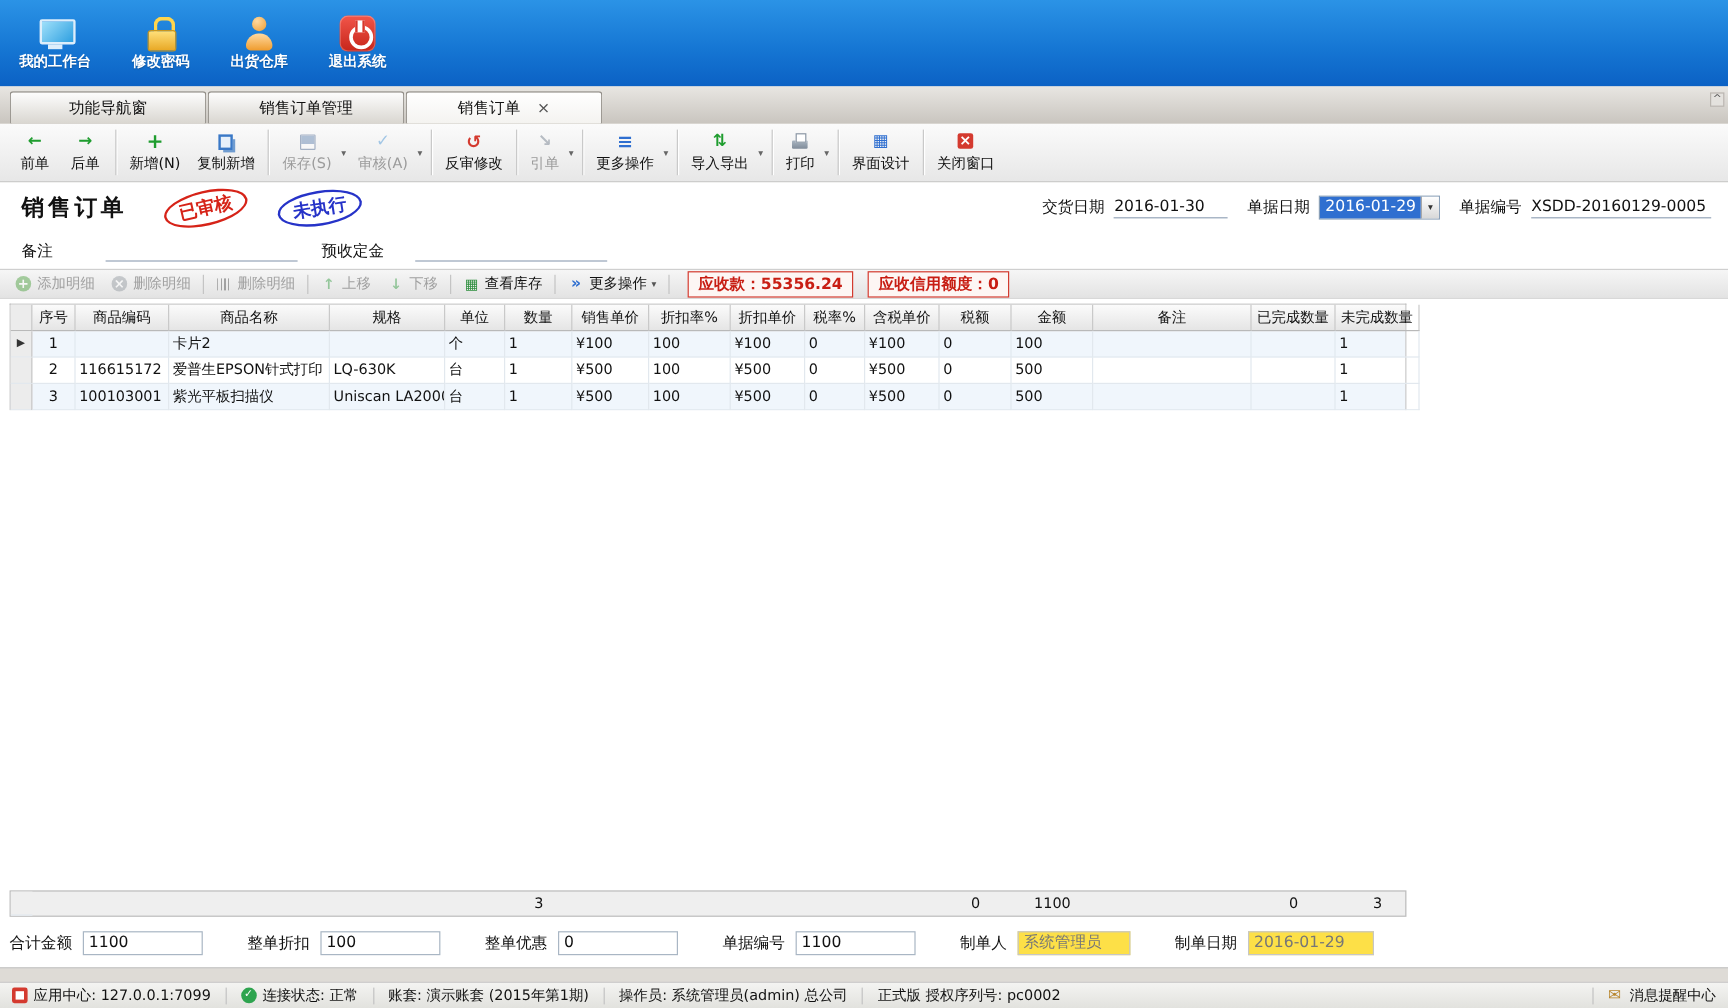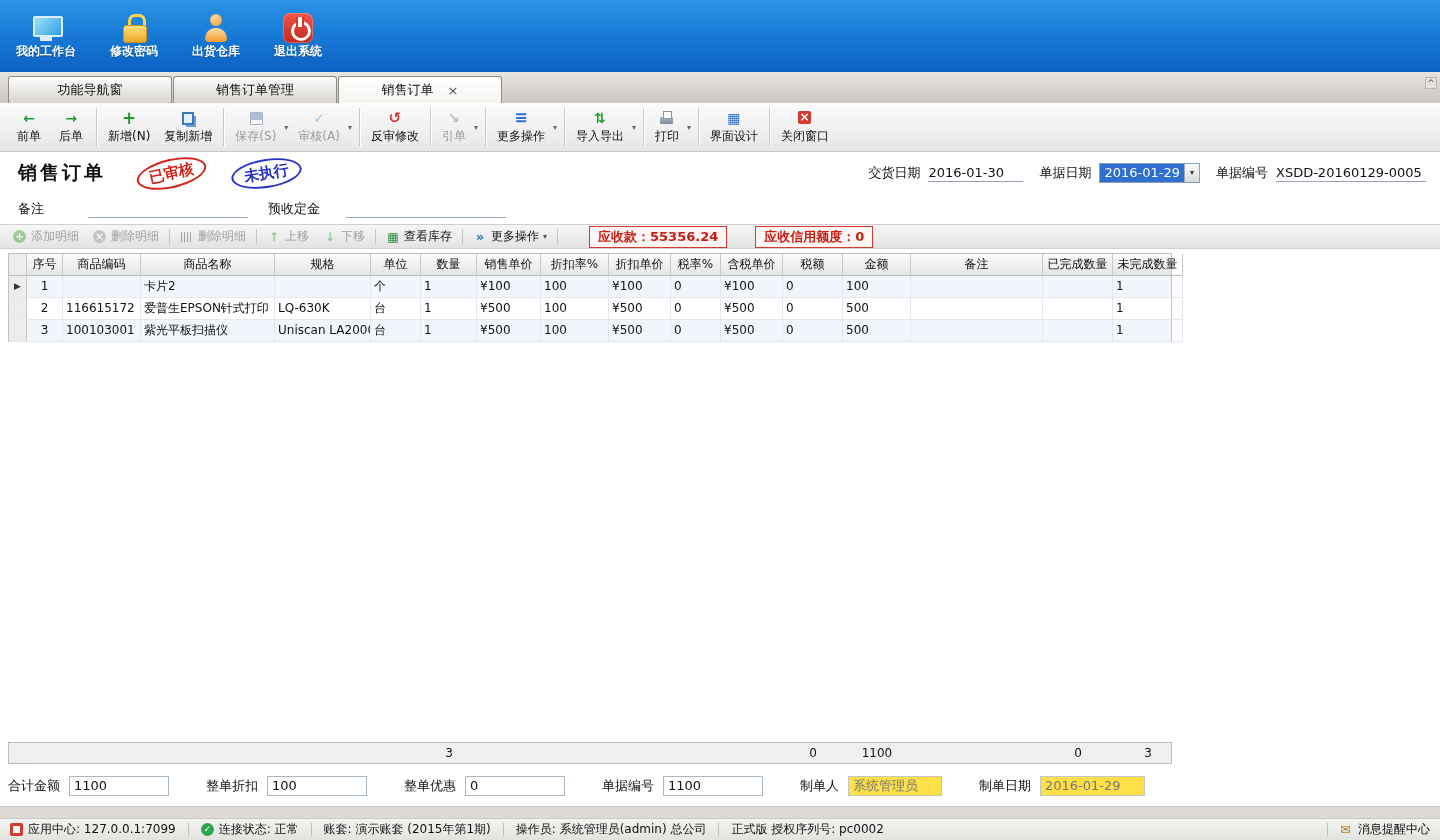--- a/index.html
+++ b/index.html
@@ -102,21 +102,21 @@
   .dt-sep{width:1px;height:16px;background:#c4c4c4;margin:0 3px}
   .dic{width:14px;height:14px;position:relative;display:inline-block;flex:none}
   .dic::before{position:absolute;left:0;top:0;width:14px;height:14px;text-align:center;line-height:14px;font-size:11px;font-weight:bold}
   .dic-add-detail::before{content:"+";background:#57a64a;color:#fff;border-radius:50%;width:13px;height:13px;line-height:13px}
   .dic-delete-detail::before{content:"×";background:#9aa0a6;color:#fff;border-radius:50%;width:13px;height:13px;line-height:13px}
   .dic-scan-barcode::before{content:"";top:2px;left:1px;width:12px;height:10px;background:repeating-linear-gradient(90deg,#555 0 1px,transparent 1px 3px)}
   .dic-move-up::before{content:"↑";color:#3fa14c;font-size:12px}
   .dic-move-down::before{content:"↓";color:#3fa14c;font-size:12px}
   .dic-view-stock::before{content:"▦";color:#2f8f3f;font-size:12px}
   .dic-more-detail-ops::before{content:"»";color:#2f6fd0;font-size:13px}
-  .alert-box{margin-left:28px;border:1px solid #d23b2f;background:#fdf6f4;color:#c81e14;font-weight:bold;padding:1px 8px;font-size:13px;white-space:nowrap}
+  .alert-box{margin-left:12px;border:1px solid #d23b2f;background:#fdf6f4;color:#c81e14;font-weight:bold;padding:1px 8px;font-size:13px;white-space:nowrap}
   .alert-box.first{}
 
   
   .grid{width:1164px;margin:4px 0 0 8px;border:1px solid #c2c2c2;border-bottom:none;flex:none}
   .gh{display:flex;height:22px;background:linear-gradient(#fbfbfb,#e4e4e4)}
   .gcell{font-size:12px;line-height:21px;overflow:hidden;white-space:nowrap;padding-left:3px;border-right:1px solid #e2e8ee;border-bottom:1px solid #e2e8ee;flex:none}
   .hcell{border-right:1px solid #c9c9c9;border-bottom:1px solid #b9b9b9;text-align:center;padding-left:0}
   .ind{width:18px;background:#ececec;border-right:1px solid #c9c9c9;text-align:center;color:#333;font-size:9px;padding-left:0}
   .grow{display:flex;height:22px;background:#fff}
   .grow.alt{background:#f0f6fc}

